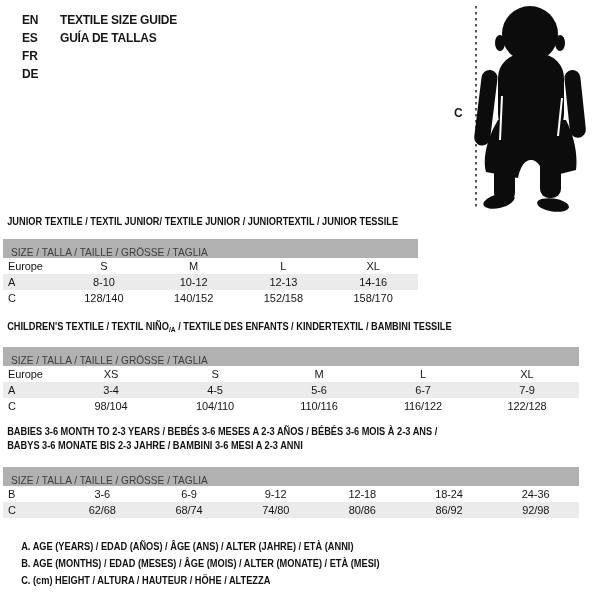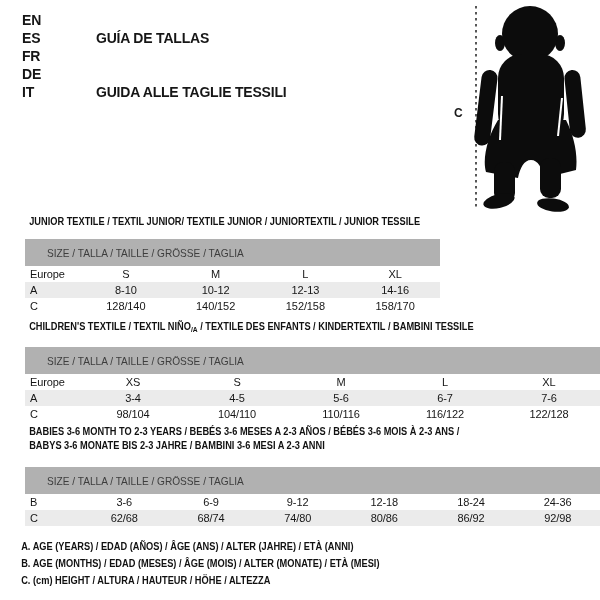--- a/index.html
+++ b/index.html
@@ -3,38 +3,38 @@
 <meta charset="utf-8">
 <style>
   html,body{margin:0;padding:0;}
   body{
     width:600px;height:600px;background:#ffffff;position:relative;overflow:hidden;
     font-family:"Liberation Sans", sans-serif;color:#161616;
     -webkit-font-smoothing:antialiased;
   }
   
   .langs{position:absolute;left:22px;top:11px;}
-  .lang-row{display:flex;height:18px;align-items:center;font-weight:700;font-size:14px;letter-spacing:-0.2px;gap:36px;}
+  .lang-row{display:flex;height:18px;align-items:center;font-weight:700;font-size:12px;letter-spacing:-0.2px;}
   .lang-code{width:38px;}
   .lang-title{white-space:nowrap;}
   
   .figure{position:absolute;left:440px;top:0;width:160px;height:215px;}
   .figure svg{position:absolute;left:0;top:0;}
   .height-label{position:absolute;left:14px;top:106px;font-size:12px;font-weight:700;color:#1a1a1a;}
   
-  .tsection{position:absolute;left:25px;}
+  .tsection{position:absolute;left:3px;}
   .tsec1{top:215px;width:415px;}
   .tsec2{top:320px;width:576px;}
   .tsec3{top:424px;width:576px;}
   .ttl{font-weight:700;font-size:11px;color:#111;white-space:nowrap;
        transform:scaleX(0.84);transform-origin:0 50%;padding-left:5px;height:13px;line-height:13px;}
   .ttl .sub{font-size:8px;position:relative;top:2px;}
   .ttl2l{height:14px;line-height:14px;}
-  .bar{height:27px;background:#b1b1b1;display:flex;align-items:center;
-       font-size:11px;color:#3d3d3d;padding-left:22px;white-space:nowrap;}
+  .bar{height:19px;background:#b1b1b1;display:flex;align-items:flex-end;
+       font-size:11px;color:#3d3d3d;padding-left:8px;white-space:nowrap;}
   .bar span{transform:scaleX(0.92);transform-origin:0 50%;display:inline-block;}
   .mt1{margin-top:11px;}
   .mt2{margin-top:14px;}
   .mt3{margin-top:15px;}
   .trow{display:grid;height:16px;align-items:center;font-size:11px;}
   .t1{grid-template-columns:56px 1fr 1fr 1fr 1fr;}
   .t2{grid-template-columns:56px repeat(5,1fr);}
   .t3{grid-template-columns:56px repeat(6,1fr);}
   .trow .cell{text-align:center;letter-spacing:-0.1px;}
   .trow .label{text-align:left;padding-left:5px;}
@@ -43,34 +43,31 @@
   .legend{position:absolute;left:17px;top:538px;}
   .legend-line{font-weight:700;font-size:11px;height:17px;line-height:17px;white-space:nowrap;
                transform:scaleX(0.84);transform-origin:0 50%;padding-left:5px;color:#111;}
 </style>
 </head>
 <body>
 
 <div class="langs">
   <div class="lang-row">
     <span class="lang-code">EN</span>
+    <span class="lang-title">TEXTILE SIZE GUIDE</span>
   </div>
   <div class="lang-row">
     <span class="lang-code">ES</span>
     <span class="lang-title">GUÍA DE TALLAS</span>
   </div>
   <div class="lang-row">
     <span class="lang-code">FR</span>
   </div>
   <div class="lang-row">
     <span class="lang-code">DE</span>
-  </div>
-  <div class="lang-row">
-    <span class="lang-code">IT</span>
-    <span class="lang-title">GUIDA ALLE TAGLIE TESSILI</span>
   </div>
 </div>
 
 <div class="figure">
   <svg width="160" height="215" viewBox="0 0 160 215">
     <line x1="36" y1="6" x2="36" y2="208" stroke="#2e2e2e" stroke-width="1.6" stroke-dasharray="2.6 3.4"></line>
     <g fill="#0c0c0c">
       <ellipse cx="60" cy="43" rx="5" ry="8"></ellipse>
       <ellipse cx="120" cy="43" rx="5" ry="8"></ellipse>
       <circle cx="90" cy="34" r="28"></circle>
@@ -129,21 +126,21 @@
     <div class="cell">M</div>
     <div class="cell">L</div>
     <div class="cell">XL</div>
   </div>
   <div class="trow t2 shaded">
     <div class="cell label">A</div>
     <div class="cell">3-4</div>
     <div class="cell">4-5</div>
     <div class="cell">5-6</div>
     <div class="cell">6-7</div>
-    <div class="cell">7-6</div>
+    <div class="cell">7-9</div>
   </div>
   <div class="trow t2">
     <div class="cell label">C</div>
     <div class="cell">98/104</div>
     <div class="cell">104/110</div>
     <div class="cell">110/116</div>
     <div class="cell">116/122</div>
     <div class="cell">122/128</div>
   </div>
 </div>

